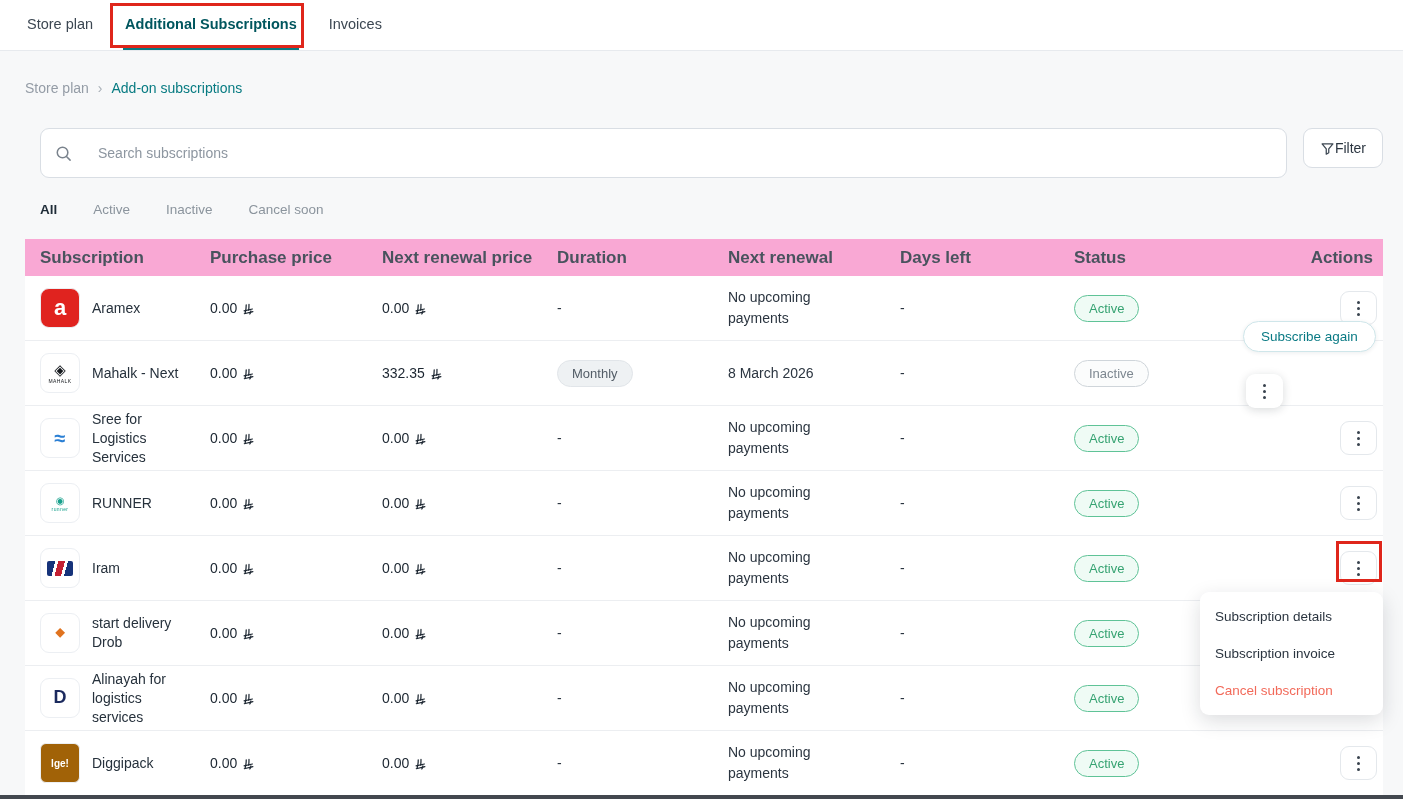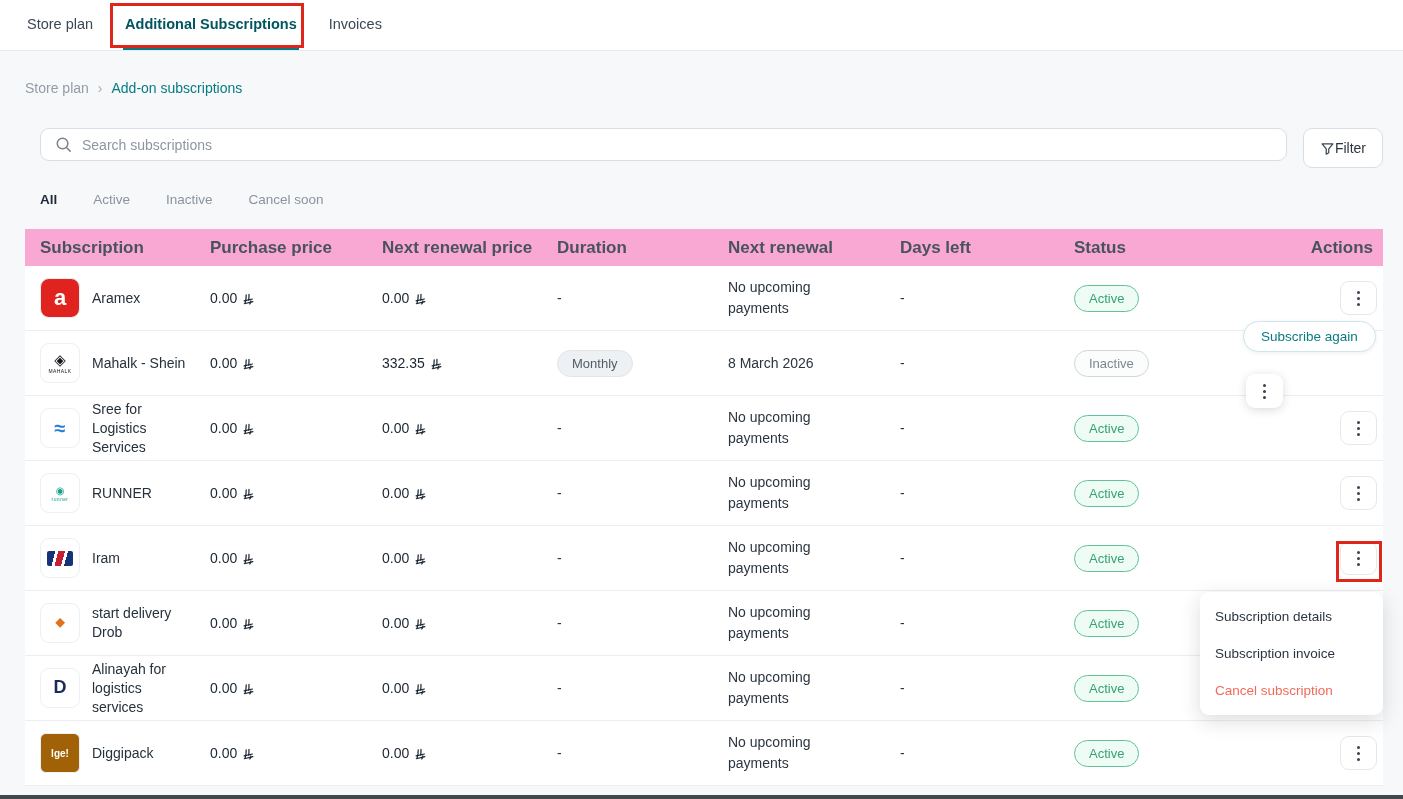--- a/index.html
+++ b/index.html
@@ -14,21 +14,21 @@
   .tab.active{color:var(--tab-active);font-weight:700;border-bottom-color:var(--accent-teal)}
 
   
   .breadcrumb{margin:29px 25px 0;font-size:14px;display:flex;align-items:center;gap:9px}
   .bc-item{color:#949ca6;cursor:pointer}
   .bc-item.current{color:var(--accent-teal)}
   .bc-sep{color:#a7aeb6;font-size:14px}
 
   
   .search-row{margin:32px 20px 0 40px;display:flex;gap:16px}
-  .search-box{flex:1;height:33px;background:#fff;border:1px solid #d9dee4;border-radius:9px;display:flex;align-items:center;padding:0 14px;gap:10px}
+  .search-box{flex:1;height:50px;background:#fff;border:1px solid #d9dee4;border-radius:9px;display:flex;align-items:center;padding:0 14px;gap:26px}
   .search-box input{border:none;outline:none;flex:1;font-size:14px;color:#2b3540;background:transparent}
   .search-box input::placeholder{color:#8d96a0}
   .filter-btn{height:40px;background:#fff;border:1px solid #d9dee4;border-radius:9px;padding:0 16px;display:flex;align-items:center;font-size:14px;color:#2b3540}
 
   
   .filter-tabs{margin:24px 25px 0 40px;display:flex;gap:36px;font-size:13.5px;color:#8b949d}
   .ftab{cursor:pointer}
   .ftab.active{color:#1f2c38;font-weight:700}
 
   
@@ -169,21 +169,21 @@
             <span class="dot"></span>
           </button>
         </div>
       </div>
       <div class="trow">
         <div class="cell c-sub">
           <div class="logo" style="background: rgb(255, 255, 255);">
             <div class="logo-text" style="color: rgb(20, 24, 29); font-size: 15px; line-height: 1.1;">◈</div>
             <div class="logo-sub" style="color: rgb(20, 24, 29);">MAHALK</div>
           </div>
-          <span class="name">Mahalk - Shein</span>
+          <span class="name">Mahalk - Next</span>
         </div>
         <div class="cell price">
           <span class="pval">0.00</span>
           <span class="curr">
             <svg width="13" height="13" viewBox="0 0 16 16" fill="none" stroke="#1b2530" stroke-width="1.5" stroke-linecap="round">
               <path d="M5.2 2.2 C5.2 6 5 9 3.8 12.6"></path>
               <path d="M8.6 1.8 C8.6 4.6 8.6 6.6 8.2 8.8"></path>
               <path d="M2.6 9.8 L12.8 7.4"></path>
               <path d="M2.8 13.2 L13.4 10.6"></path>
               <path d="M10.9 9.6 C11.1 11.2 10.5 12.5 9.5 13.5"></path>

